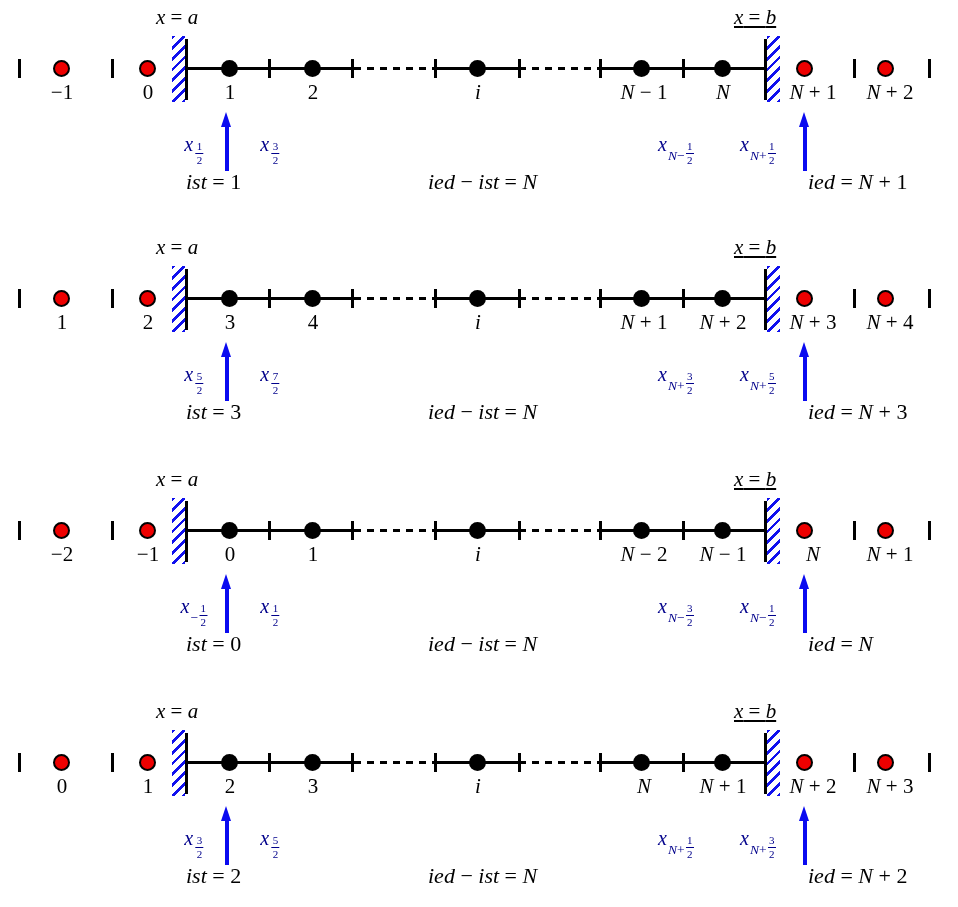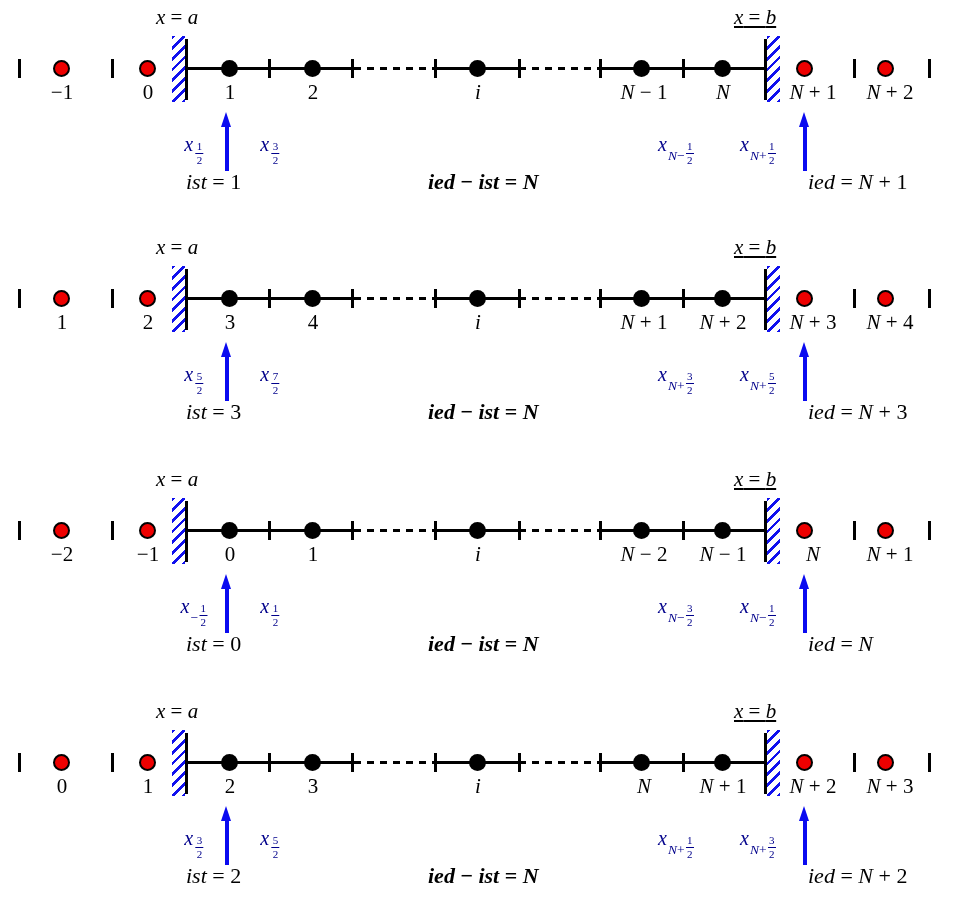--- a/index.html
+++ b/index.html
@@ -28,21 +28,21 @@
   .pl5{left:644px;} .pl6{left:723px;} .pl7{left:813px;} .pl8{left:890px;}
 
   .flbl{top:133px;font-size:20px;color:var(--navy);transform:translateX(-50%);}
   .fl0{left:194px;} .fl1{left:270px;} .fl2{left:676px;} .fl3{left:758px;}
   .flbl .sub{display:inline-block;font-size:13.5px;vertical-align:-9px;margin-left:1px;}
   .frac{display:inline-block;text-align:center;font-size:11px;line-height:1.15;vertical-align:-4px;margin-left:1px;}
   .fnum{display:block;border-bottom:1.2px solid currentColor;padding:0 1.5px;}
   .fden{display:block;}
 
   .blbl{top:170px;font-size:22px;}
-  .ist{left:186px;} .mid{left:428px;font-weight:bold;} .ied{left:808px;}
+  .ist{left:186px;} .mid{left:428px;} .ied{left:808px;}
 
   .seg,.dash{position:absolute;top:67px;height:2.6px;}
   .seg{background:var(--ink);}
   .dash{background:repeating-linear-gradient(90deg,var(--ink) 0 7px,transparent 7px 13px);}
   .sA{left:188px;width:166px;} .sB{left:437px;width:82px;} .sC{left:601px;width:164px;}
   .dA{left:354px;width:83px;} .dB{left:519px;width:82px;}
 
   .ftick,.etick{position:absolute;top:59px;width:3px;height:19px;background:var(--ink);}
   .ft0{left:268px;} .ft1{left:351px;} .ft2{left:434px;} .ft3{left:518px;} .ft4{left:599px;} .ft5{left:682px;}
   .et0{left:18px;} .et1{left:111px;} .et2{left:853px;} .et3{left:928px;}

